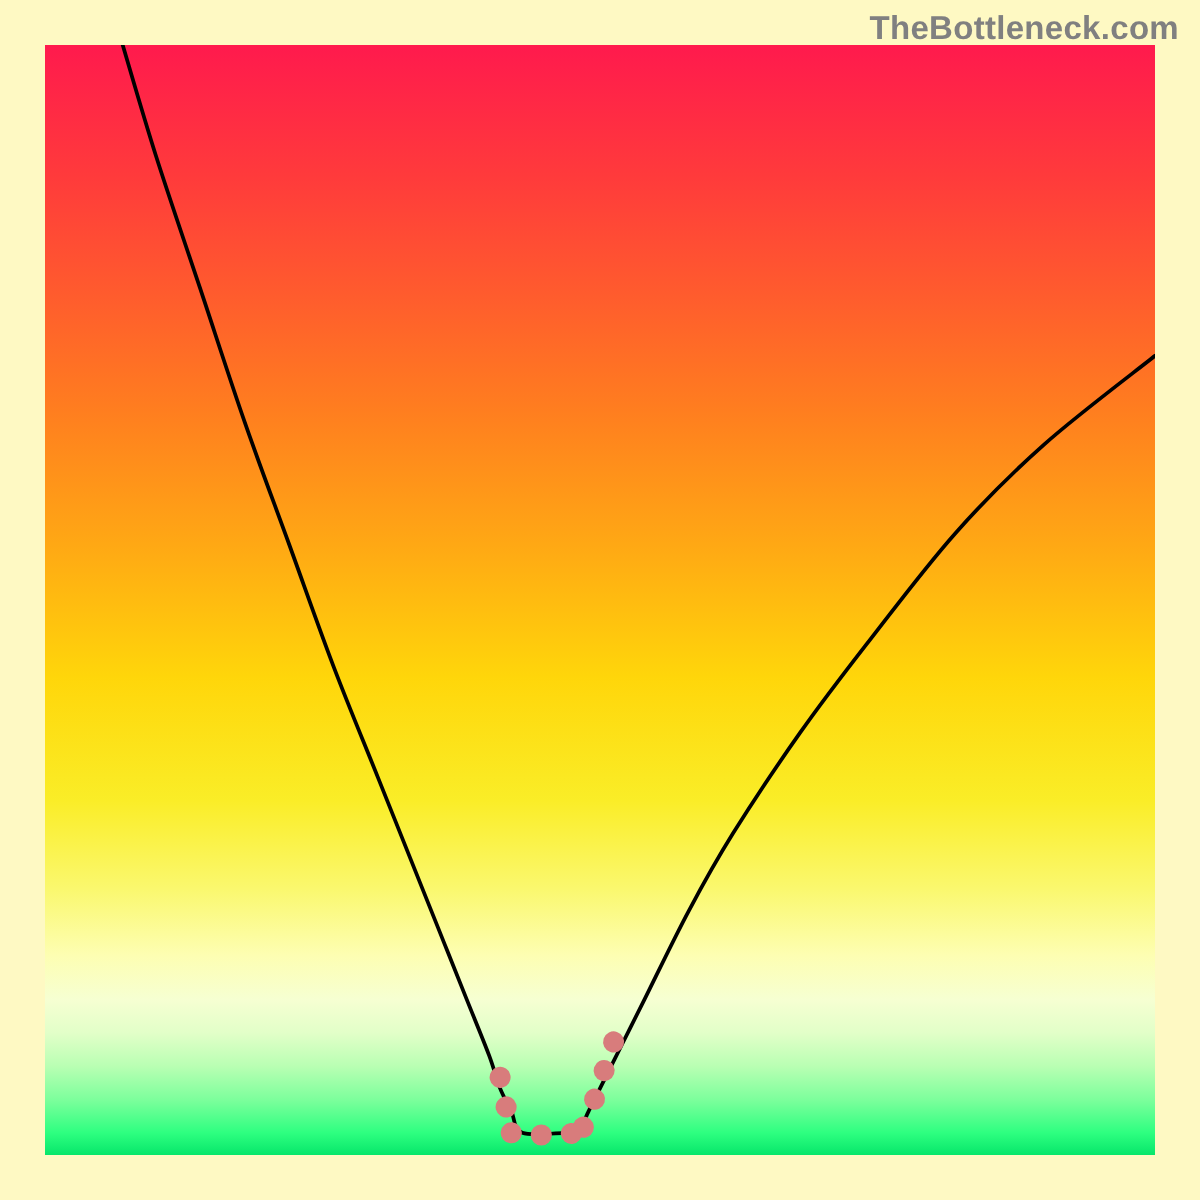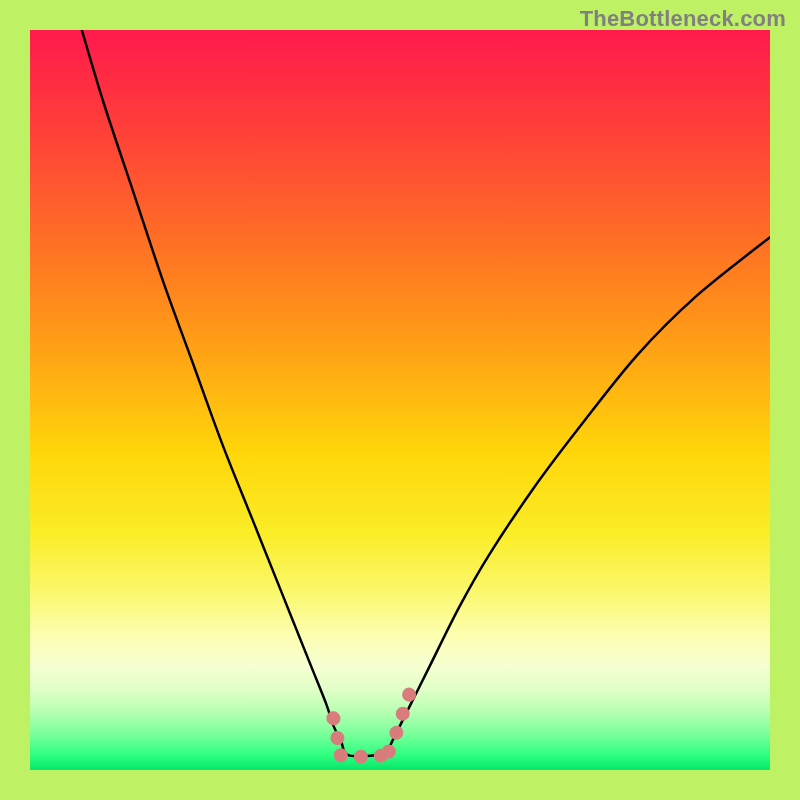--- a/index.html
+++ b/index.html
@@ -8,21 +8,21 @@
     width: 800px;
     height: 800px;
     overflow: hidden;
     background: #000;
     font-family: Arial, Helvetica, sans-serif;
   }
   .container {
     position: relative;
     width: 800px;
     height: 800px;
-    background: #bef264;
+    background: #fef9c3;
   }
   .plot-area {
     position: absolute;
     left: 30px;
     top: 30px;
     width: 740px;
     height: 740px;
     background: linear-gradient(
       to bottom,
       #ff1a4d 0%,

